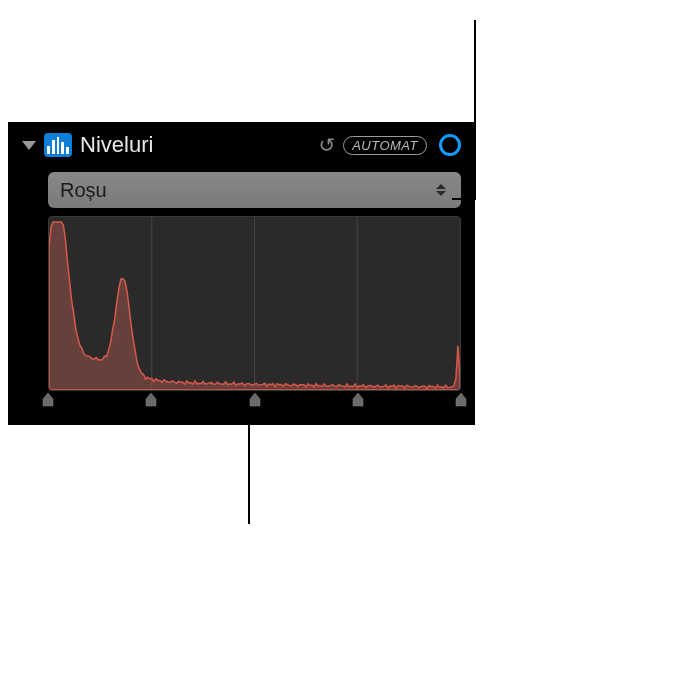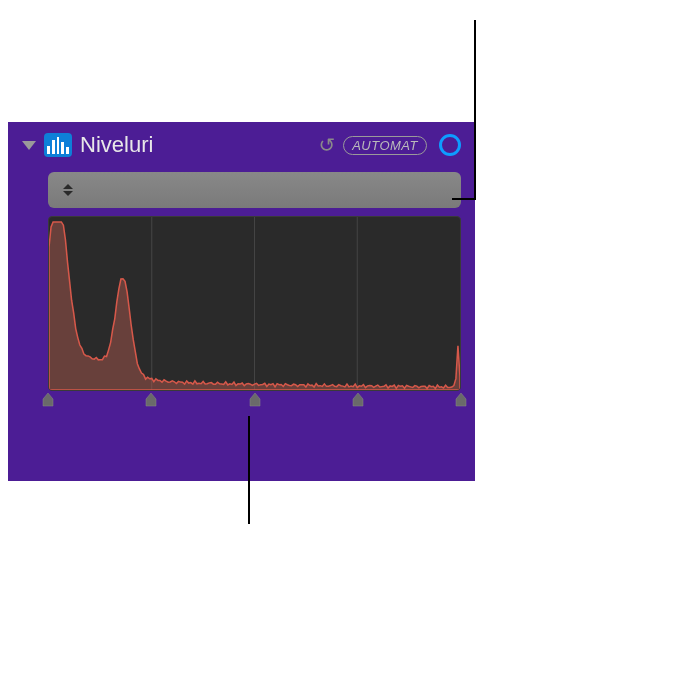--- a/index.html
+++ b/index.html
@@ -14,22 +14,22 @@
       background: #ffffff;
       font-family: -apple-system, BlinkMacSystemFont, "Helvetica Neue", sans-serif;
       position: relative;
     }
     
     .panel {
       position: absolute;
       left: 8px;
       top: 122px;
       width: 467px;
-      height: 359px;
-      background: #4c1d95;
+      height: 303px;
+      background: #000000;
       border-radius: 0;
     }
     
     .header {
       display: flex;
       align-items: center;
       padding: 10px 14px 8px 14px;
       gap: 8px;
     }
     
@@ -224,20 +224,21 @@
       <div class="levels-icon-bar"></div>
       <div class="levels-icon-bar"></div>
     </div>
     <div class="panel-title">Niveluri</div>
     <div class="undo-icon">↺</div>
     <div class="auto-button">AUTOMAT</div>
     <div class="enable-toggle"></div>
   </div>
 
   <div class="dropdown">
+    <div class="dropdown-label">Roșu</div>
     <div class="dropdown-arrows">
       <div class="dropdown-arrow-up"></div>
       <div class="dropdown-arrow-down"></div>
     </div>
   </div>
 
   <div class="histogram-container">
     <svg class="histogram-svg" viewBox="0 0 400 175" preserveAspectRatio="none">
       <line class="grid-line" x1="100" y1="0" x2="100" y2="175"></line>
       <line class="grid-line" x1="200" y1="0" x2="200" y2="175"></line>

